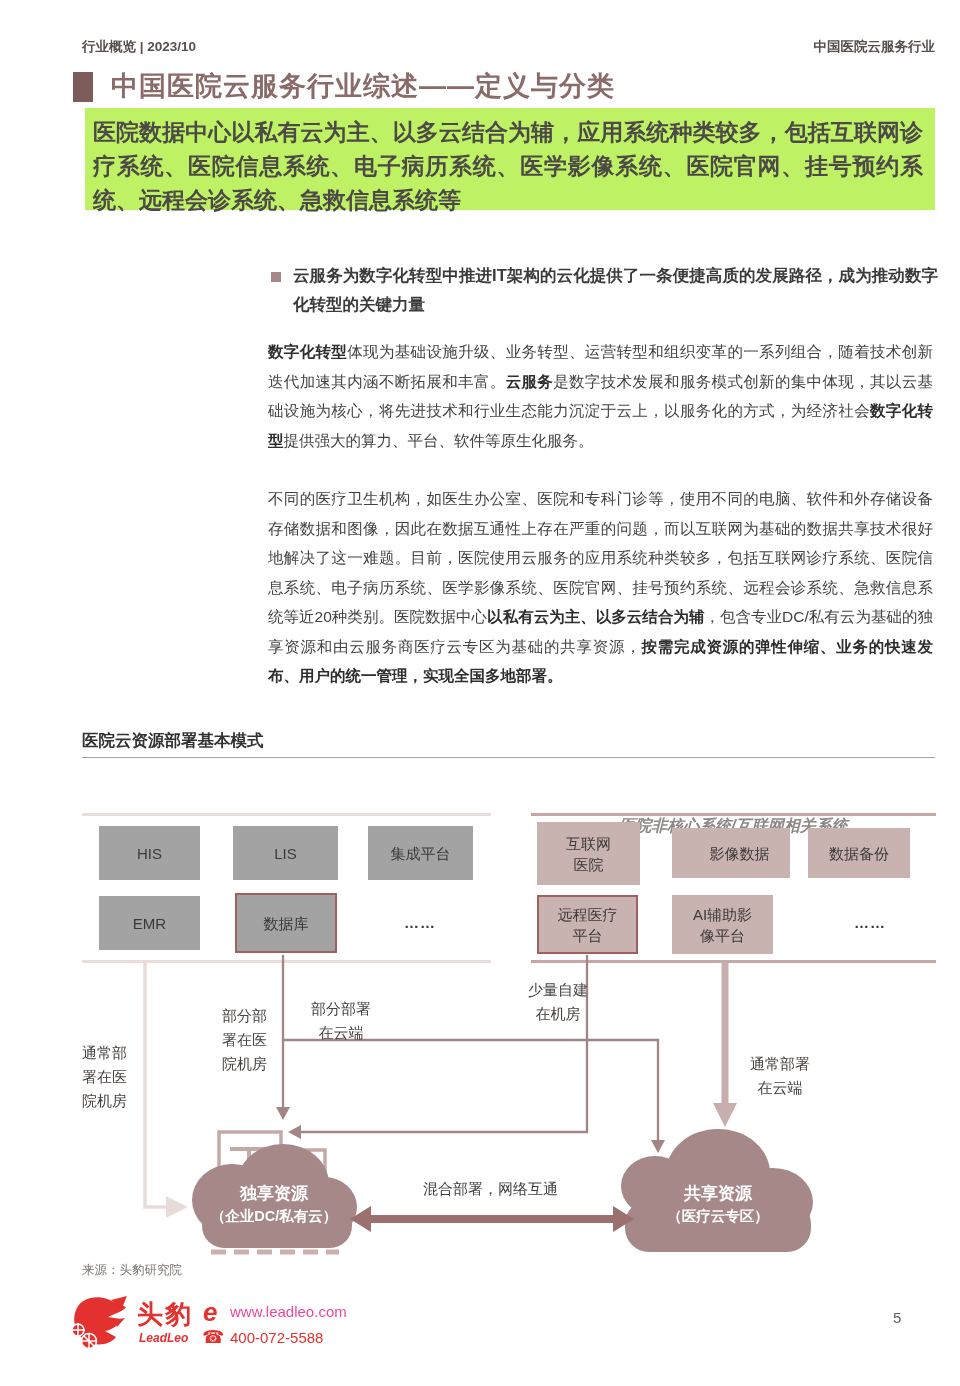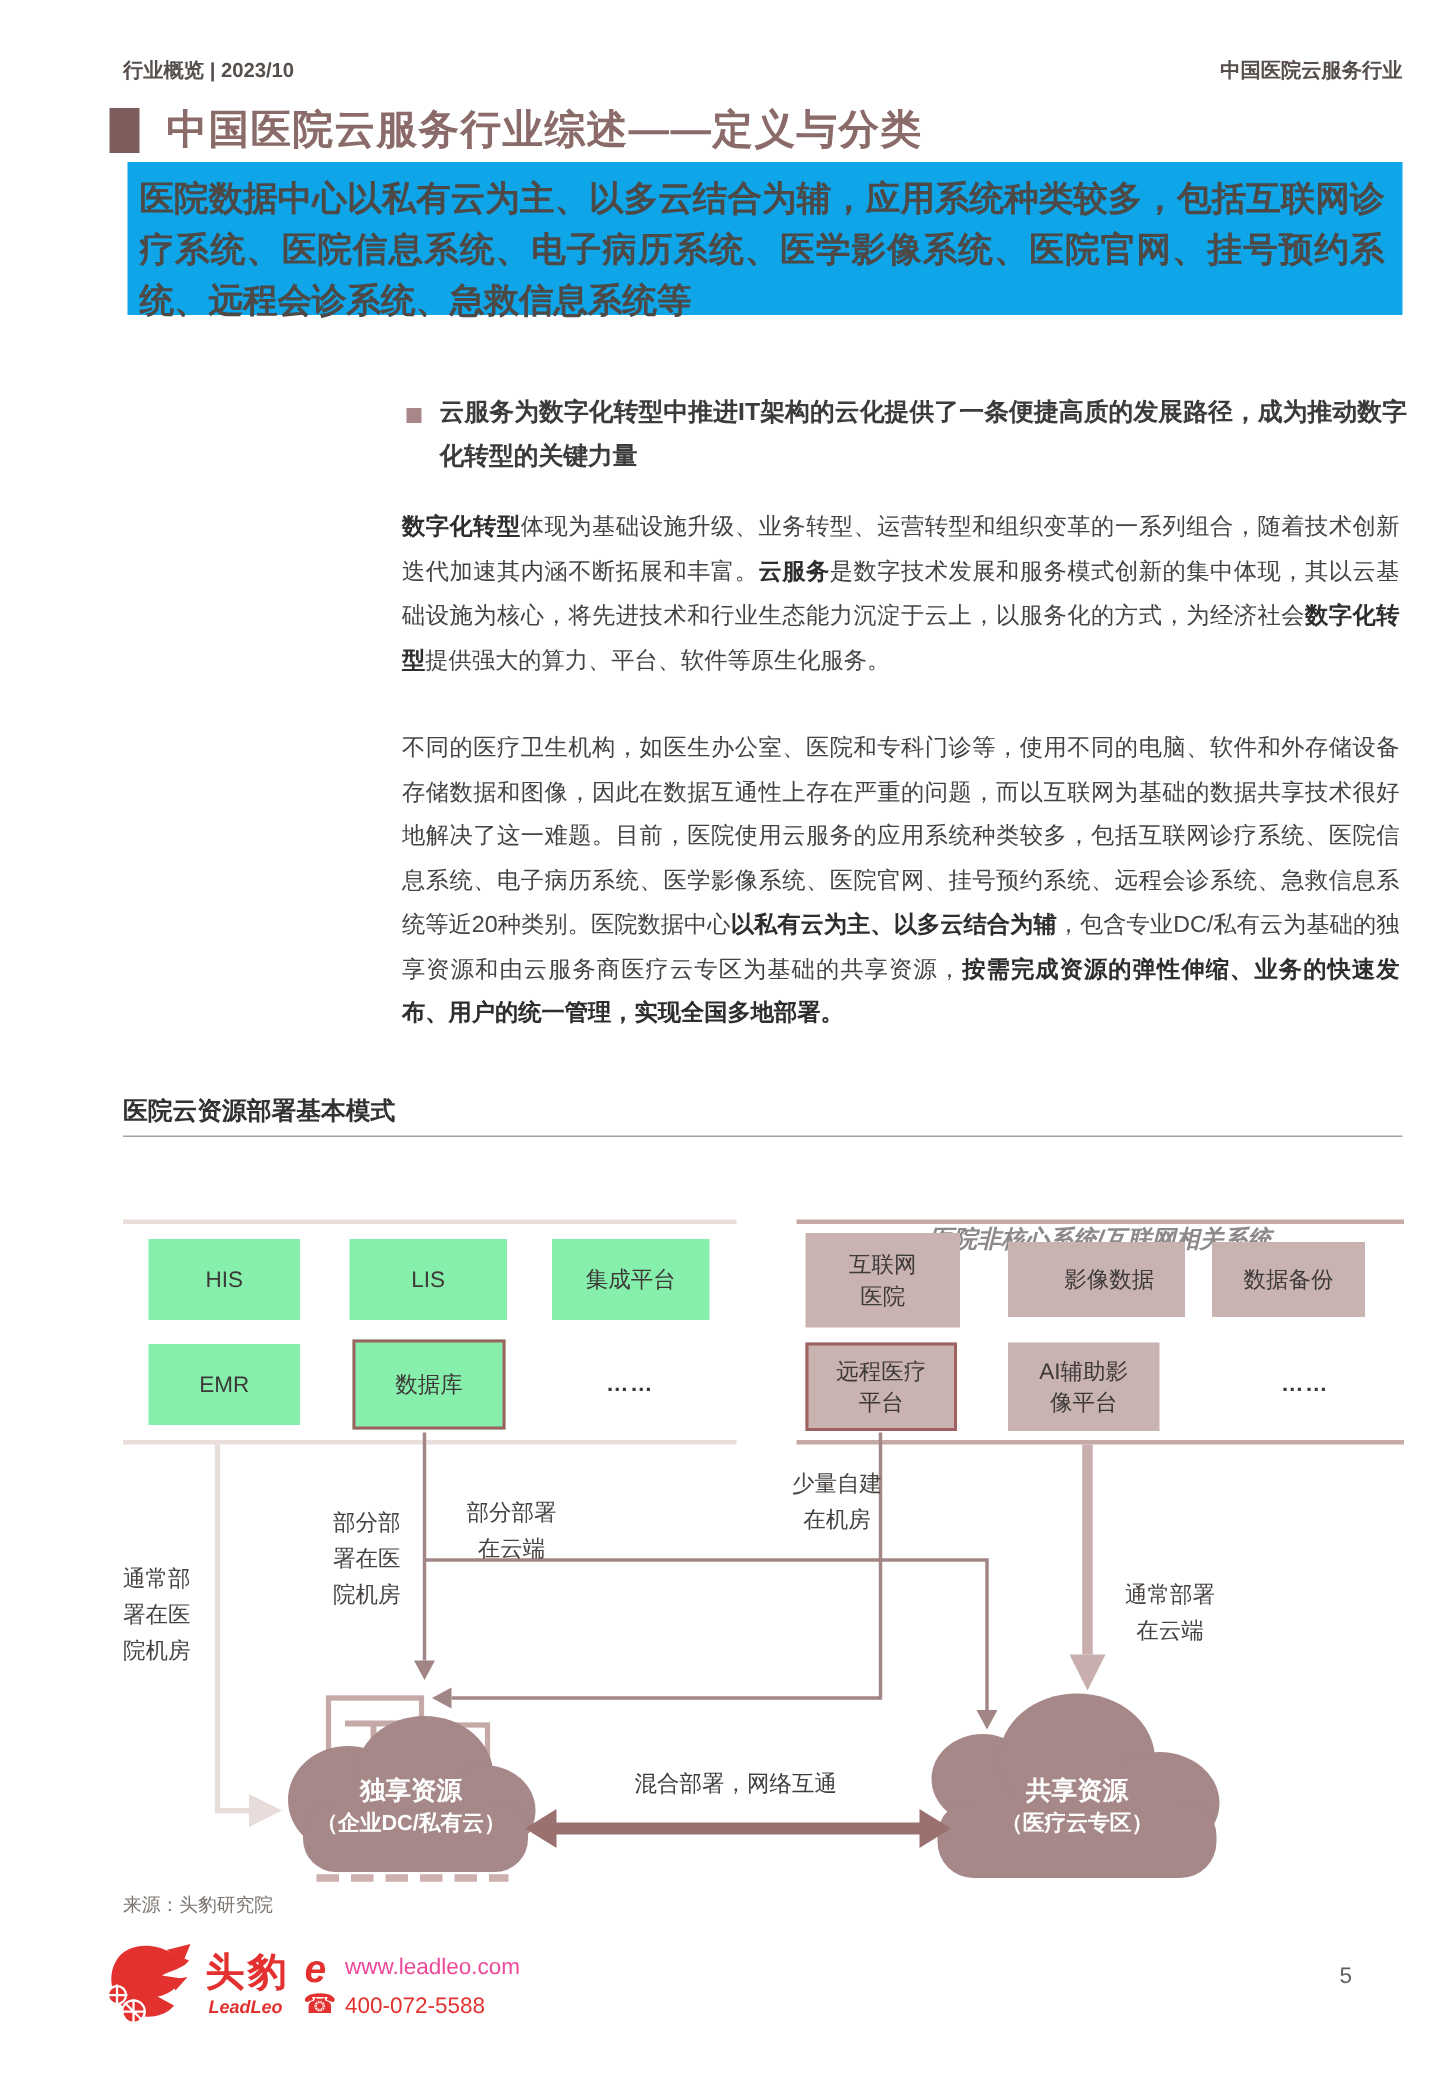--- a/index.html
+++ b/index.html
@@ -10,21 +10,21 @@
   
   .hdr{font-size:13.5px;font-weight:bold;color:#564f4c;}
   .hdr-left{left:57px;top:38px;}
   .hdr-right{right:50px;top:38px;}
 
   
   .title-sq{left:48px;top:72px;width:20px;height:30px;background:#7d5c5c;}
   .page-title{left:86px;top:68px;font-size:27px;font-weight:bold;color:#8a6b69;letter-spacing:1px;}
 
   
-  .highlight{left:60px;top:108px;width:850px;height:102px;background:#0ea5e9;box-sizing:border-box;
+  .highlight{left:60px;top:108px;width:850px;height:102px;background:#bef264;box-sizing:border-box;
              padding:7px 12px 0 8px;font-size:23px;font-weight:bold;color:#4c4947;line-height:34px;text-align:justify;}
 
   
   .bullet-sq{left:246px;top:272px;width:10px;height:10px;background:#a88789;}
   .bullet-text{left:268px;top:261px;width:645px;font-size:16.5px;font-weight:bold;color:#3b3b3b;
                line-height:29px;text-align:justify;}
 
   
   .para{left:243px;width:665px;font-size:15.5px;color:#434343;line-height:29.5px;text-align:justify;}
   .para strong{color:#2e2e2e;}
@@ -40,21 +40,21 @@
   .gh-left{left:57px;top:780px;width:409px;}
   .gh-right{left:506px;top:816px;width:405px;}
   .ul-left{left:57px;top:813px;width:409px;height:3px;background:#e9dedb;}
   .ul-right{left:506px;top:813px;width:405px;height:3px;background:#c6a8a6;}
   .bl-left{left:57px;top:960px;width:409px;height:3px;background:#e9dedb;}
   .bl-right{left:506px;top:960px;width:405px;height:3px;background:#c6a8a6;}
 
   
   .dbox{position:absolute;display:flex;align-items:center;justify-content:center;
         font-size:15px;color:#3d3939;text-align:center;white-space:pre-line;line-height:21px;}
-  .light{background:#86efac;}
+  .light{background:#a3a3a3;}
   .dark{background:#c9b3b1;}
   .bordered{border:2.5px solid #9d6260;box-sizing:border-box;}
   .b-his{left:74px;top:826px;width:101px;height:54px;}
   .b-lis{left:208px;top:826px;width:105px;height:54px;}
   .b-jcpt{left:343px;top:826px;width:105px;height:54px;}
   .b-emr{left:74px;top:896px;width:101px;height:54px;}
   .b-db{left:210px;top:893px;width:102px;height:60px;}
   .b-net{left:512px;top:822px;width:103px;height:63px;}
   .b-img{left:647px;top:828px;width:101px;height:50px;padding-left:17px;}
   .b-bak{left:783px;top:828px;width:102px;height:50px;}

